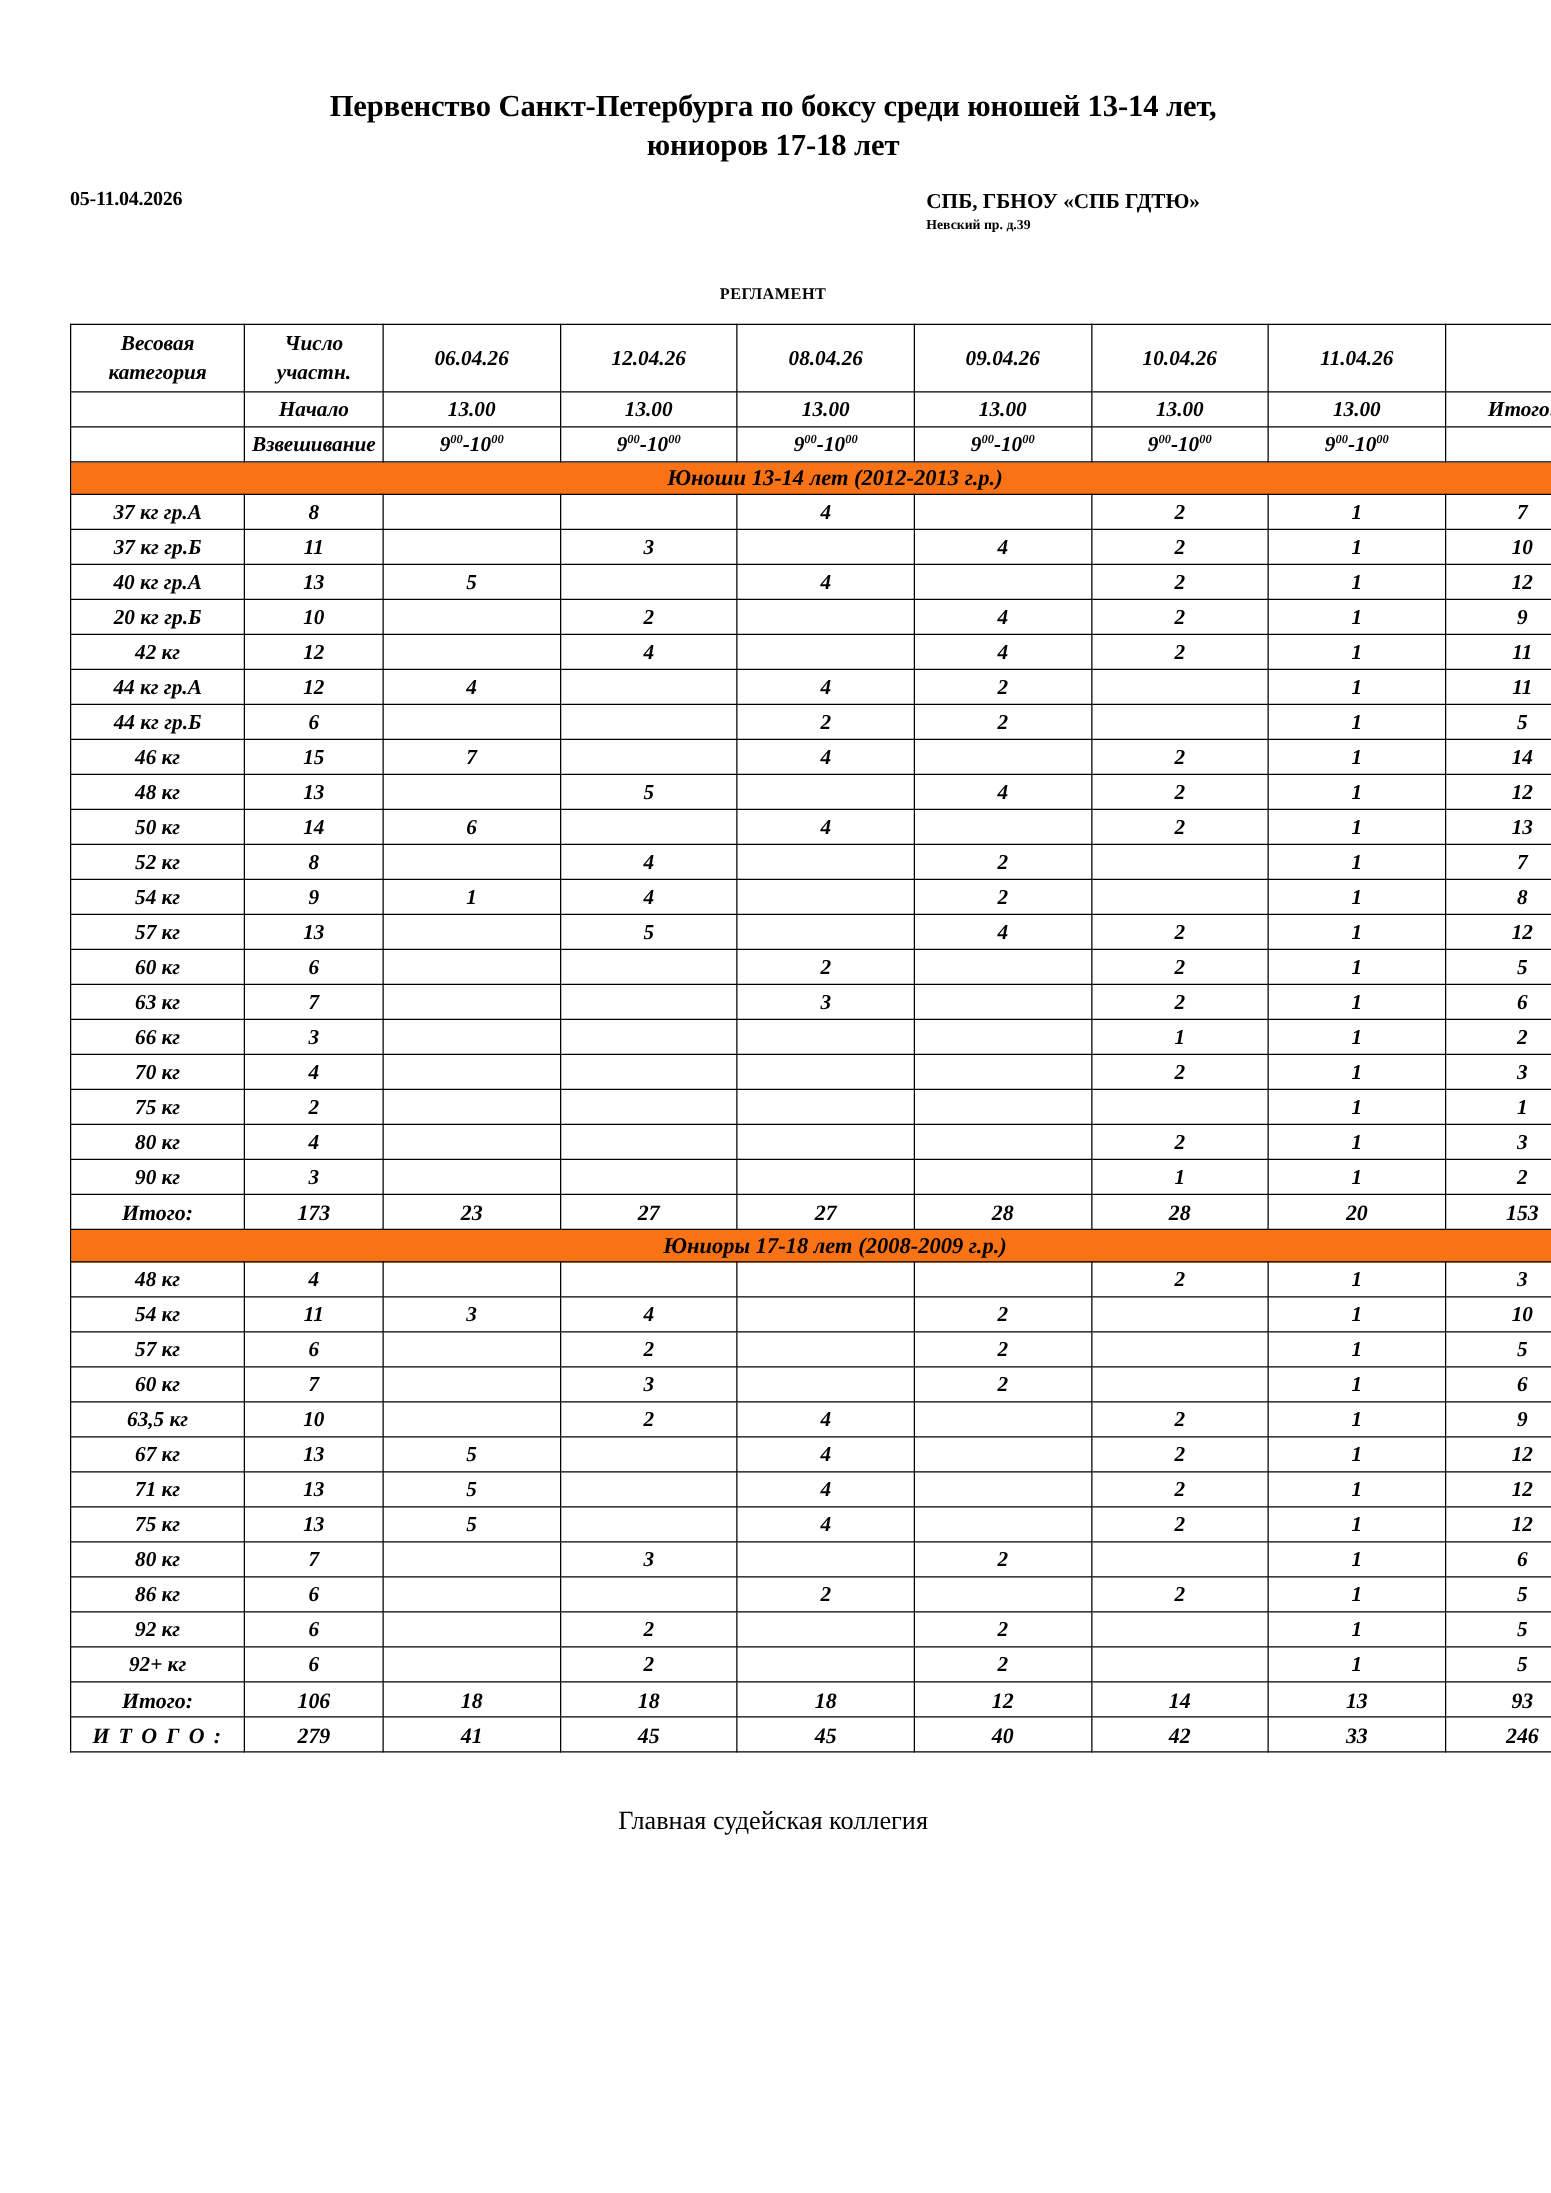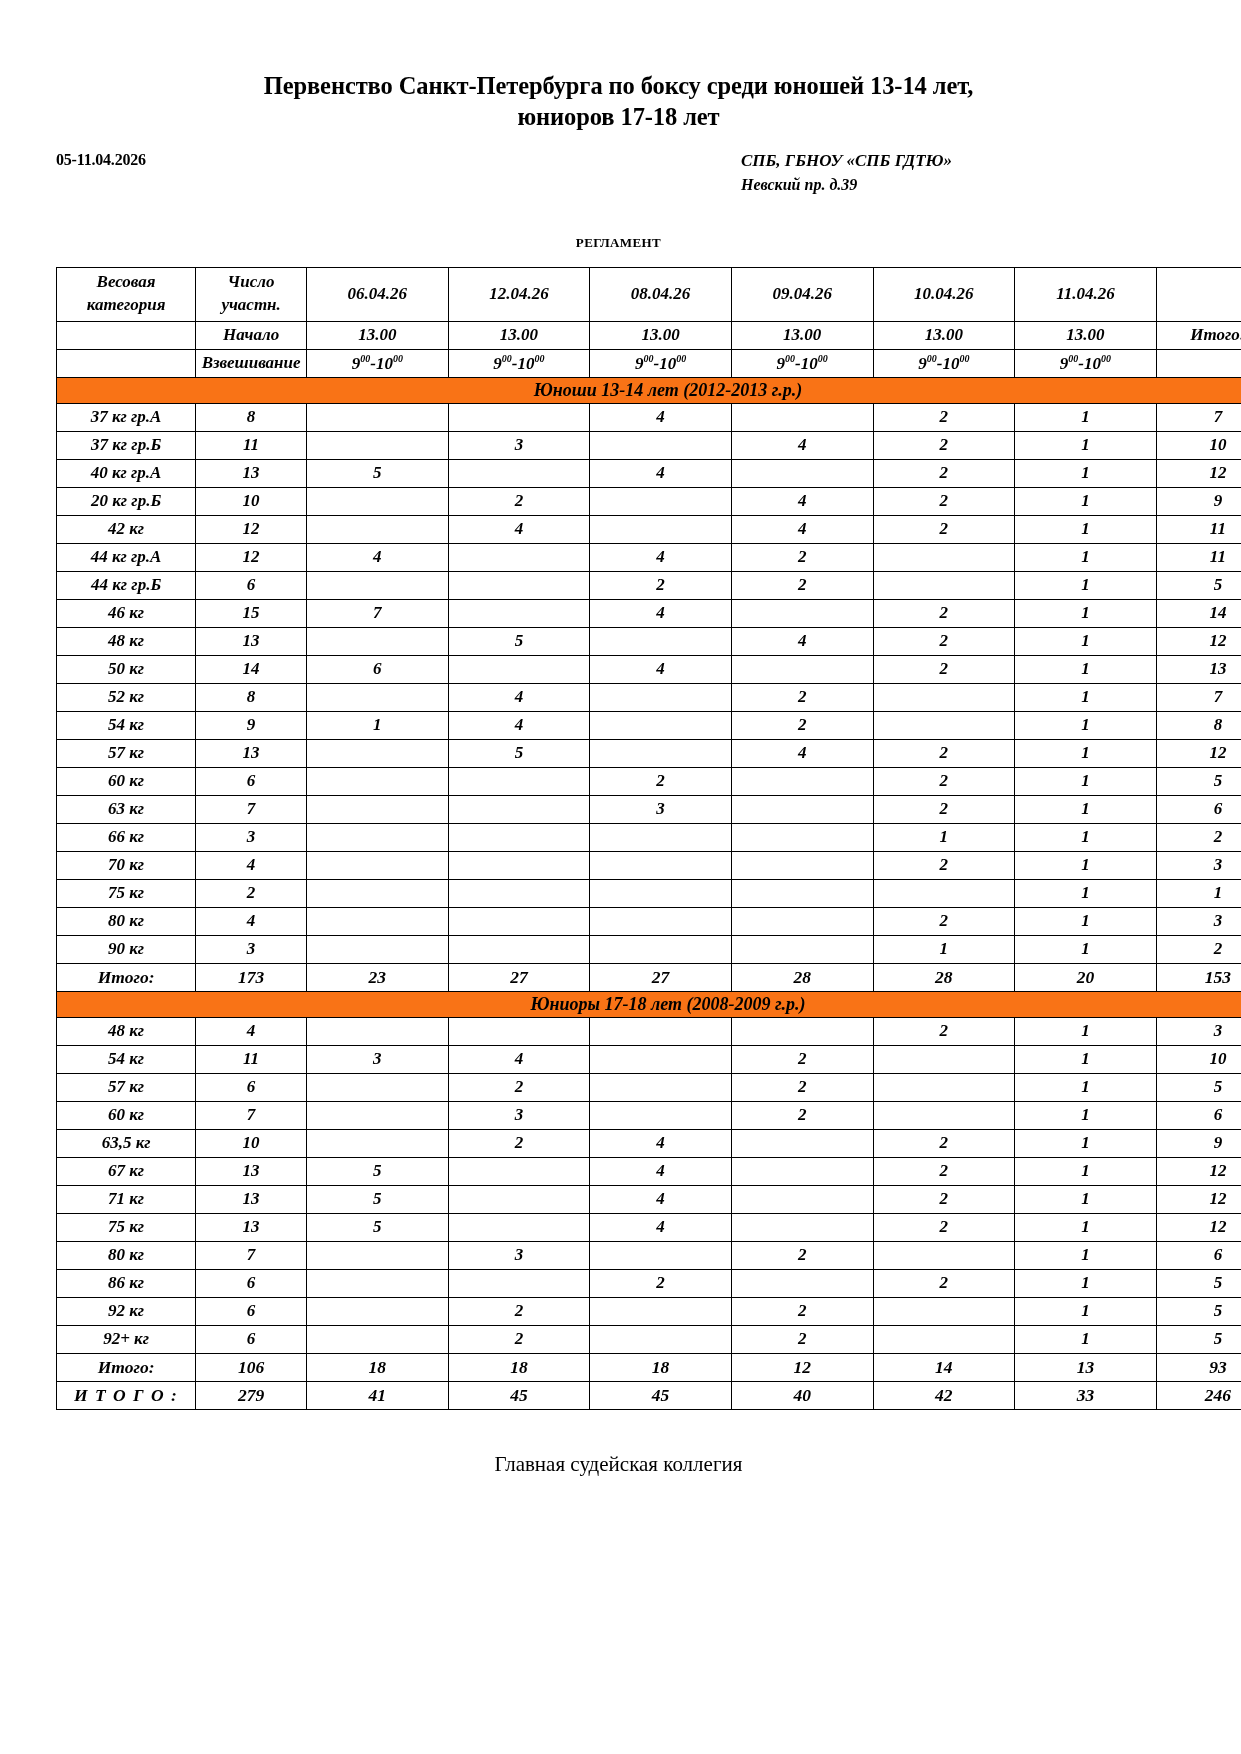--- a/index.html
+++ b/index.html
@@ -44,23 +44,23 @@
     width: 330px;
     text-align: left;
     padding-top: 2px;
     letter-spacing: -0.2px;
   }
   .meta-right {
     flex: 1;
     text-align: left;
     padding-left: 355px;
   }
-  .meta-right div { line-height: 1.45; white-space: nowrap; font-style: italic;}
+  .meta-right div { line-height: 1.45; white-space: nowrap;}
   .meta-right .org { font-size: 17px; }
-  .meta-right .addr { font-size: 16px; }
+  .meta-right .addr { font-size: 11px; }
 
   .reglament {
     text-align: center;
     font-weight: bold;
     font-size: 13px;
     margin-top: 38px;
     letter-spacing: 0.4px;
   }
 
   

